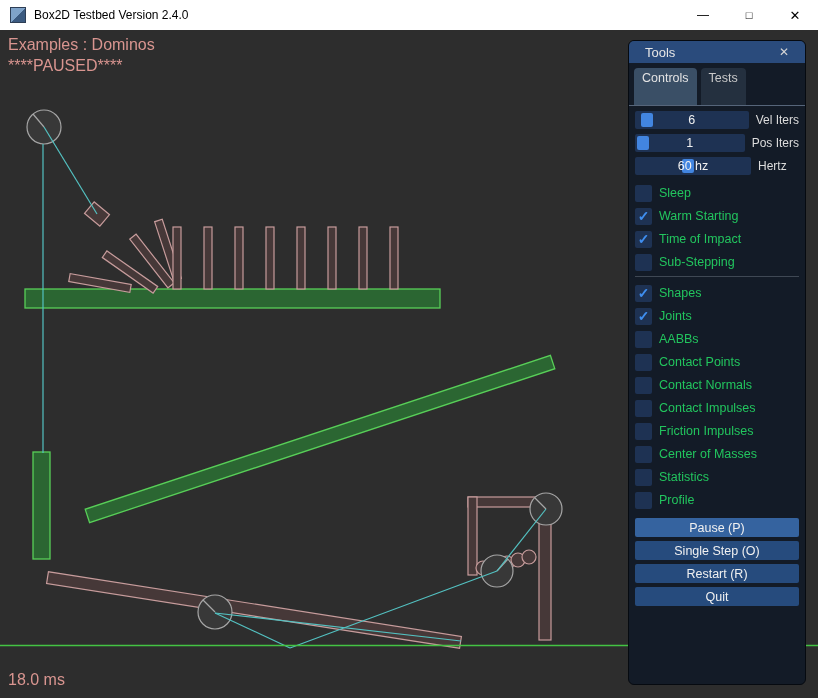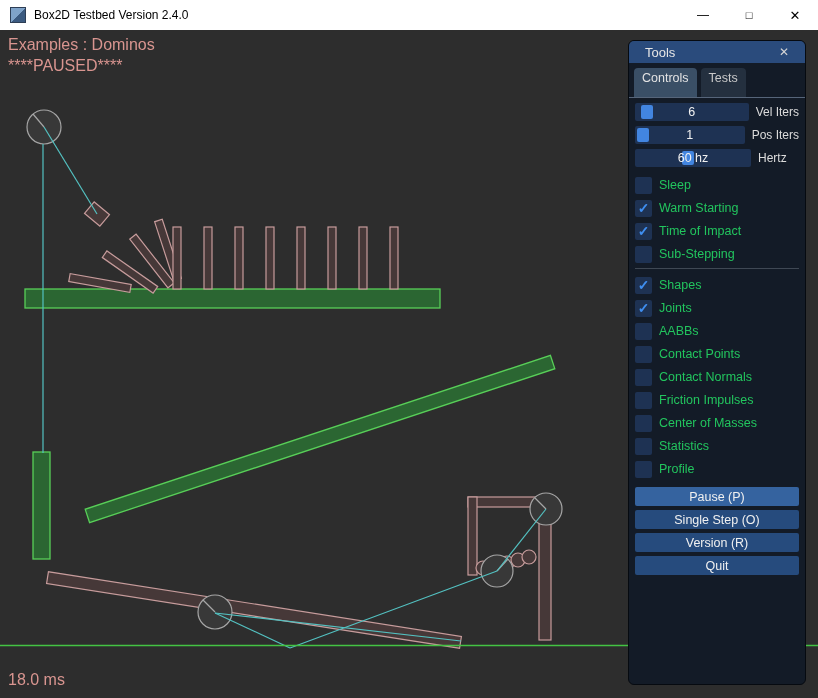--- a/index.html
+++ b/index.html
@@ -33,21 +33,21 @@
   .hud.paused{top:57px;}
   .hud.ms{top:671px;}
   
   .panel{position:absolute;left:628px;top:40px;width:178px;height:645px;
     background:var(--panel-bg,#131b27);border:1px solid #060a10;border-radius:6px;
     box-sizing:border-box;color:var(--panel-text,#e6e6e6);}
   .panel-title{height:22px;background:var(--panel-title-bg,#2a4b7c);
     display:flex;align-items:center;padding:0 16px;font-size:13px;border-radius:5px 5px 0 0;}
   .panel-close{margin-left:auto;color:#d5d5d5;font-size:12px;cursor:default;}
   .tabbar{display:flex;gap:4px;padding:5px 5px 0 5px;border-bottom:1px solid var(--tab-line,#56657a);}
-  .tab{padding:3px 8px 12px 8px;font-size:12.5px;border-radius:4px 4px 0 0;color:#e3e3e3;}
+  .tab{padding:3px 8px 20px 8px;font-size:12.5px;border-radius:4px 4px 0 0;color:#e3e3e3;}
   .tab.active{background:var(--tab-active,#3a4f66);}
   .tab.inactive{background:var(--tab-inactive,#24303f);color:#c9c9c9;}
   .panel-body{padding:5px 6px 0 6px;}
   .slider-row{display:flex;align-items:center;height:18px;margin-bottom:5px;}
   .slider-frame{position:relative;width:116px;height:18px;background:var(--frame-bg,#1e3253);border-radius:2px;}
   .slider-grab{position:absolute;top:2px;width:12px;height:14px;background:var(--slider-grab,#4285e0);border-radius:2px;}
   .slider-value{position:absolute;left:0;top:0;width:100%;text-align:center;line-height:18px;font-size:12.5px;color:#f0f0f0;}
   .slider-label{margin-left:7px;font-size:12px;color:#dcdcdc;white-space:nowrap;}
   .gap{height:4px;}
   .check-row{display:flex;align-items:center;height:18px;margin-bottom:5px;}
@@ -211,35 +211,39 @@
     <div class="check-row">
       <span class="checkbox"></span>
       <span class="check-label">Contact Points</span>
     </div>
     <div class="check-row">
       <span class="checkbox"></span>
       <span class="check-label">Contact Normals</span>
     </div>
     <div class="check-row">
       <span class="checkbox"></span>
+      <span class="check-label">Contact Impulses</span>
+    </div>
+    <div class="check-row">
+      <span class="checkbox"></span>
       <span class="check-label">Friction Impulses</span>
     </div>
     <div class="check-row">
       <span class="checkbox"></span>
       <span class="check-label">Center of Masses</span>
     </div>
     <div class="check-row">
       <span class="checkbox"></span>
       <span class="check-label">Statistics</span>
     </div>
     <div class="check-row">
       <span class="checkbox"></span>
       <span class="check-label">Profile</span>
     </div>
 
     <div class="gap"></div>
 
     <div class="btn primary">Pause (P)</div>
     <div class="btn">Single Step (O)</div>
-    <div class="btn">Version (R)</div>
+    <div class="btn">Restart (R)</div>
     <div class="btn">Quit</div>
   </div>
 </div>
 
 </body></html>

